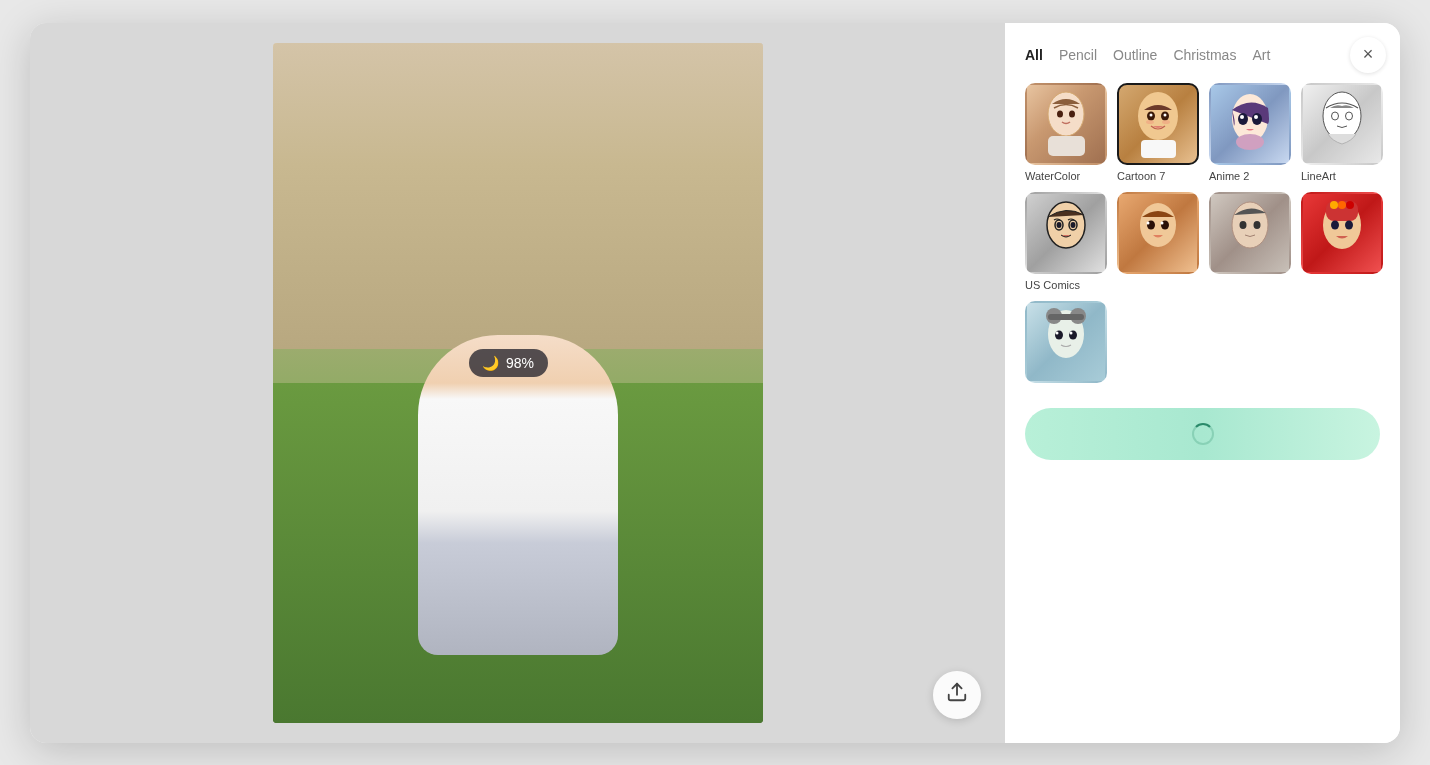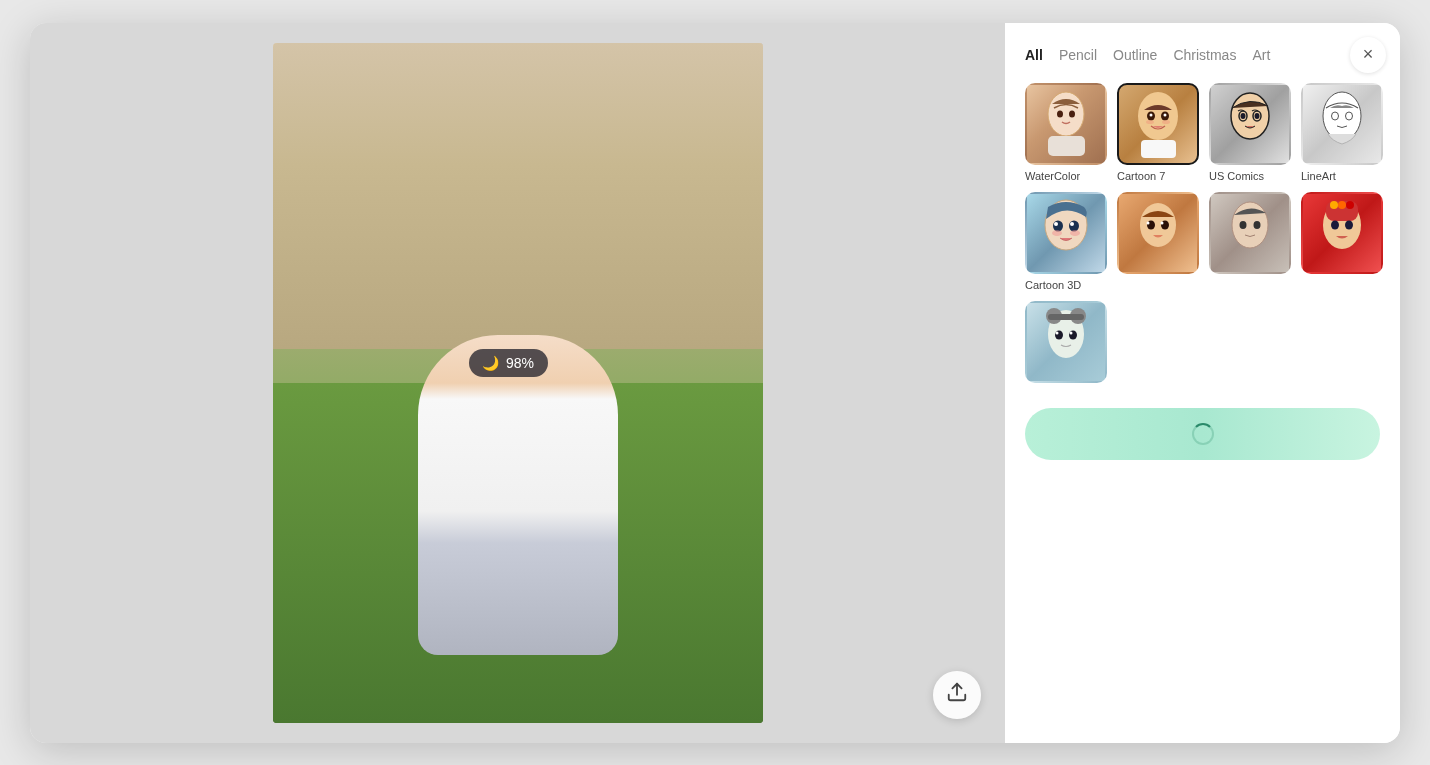--- a/index.html
+++ b/index.html
@@ -329,77 +329,76 @@
               <path d="M25 40 Q32 46 39 40" fill="none" stroke="#c06050" stroke-width="1.2"></path>
               <ellipse cx="24" cy="36" rx="4" ry="2" fill="#f0a080" opacity="0.6"></ellipse>
               <ellipse cx="40" cy="36" rx="4" ry="2" fill="#f0a080" opacity="0.6"></ellipse>
               <rect x="15" y="54" width="35" height="18" rx="4" fill="#f8f8f8"></rect>
             </svg>
           </div>
         </div>
         <span class="style-label">Cartoon 7</span>
       </div>
 
+      <div class="style-item">
+        <div class="style-thumb thumb-anime2">
+          <div class="thumb-face">
+            <svg width="65" height="75" viewBox="0 0 65 75">
+              <ellipse cx="32" cy="32" rx="18" ry="24" fill="#fce8d8"></ellipse>
+              <path d="M14 24 Q32 10 50 22 Q52 36 50 38" fill="#5a3a7a" stroke="none"></path>
+              <path d="M14 24 Q18 36 16 40" fill="#5a3a7a" stroke="none"></path>
+              <ellipse cx="25" cy="33" rx="5" ry="6" fill="#1a1a3a"></ellipse>
+              <ellipse cx="39" cy="33" rx="5" ry="6" fill="#1a1a3a"></ellipse>
+              <circle cx="24" cy="31" r="2" fill="white"></circle>
+              <circle cx="38" cy="31" r="2" fill="white"></circle>
+              <path d="M28 43 Q32 46 36 43" fill="#e07080" stroke="none"></path>
+              <ellipse cx="32" cy="56" rx="14" ry="8" fill="#d0a0c0"></ellipse>
+            </svg>
+          </div>
+        </div>
+        <span class="style-label">Anime 2</span>
+      </div>
+
+      <div class="style-item">
+        <div class="style-thumb thumb-lineart">
+          <div class="thumb-face">
+            <svg width="65" height="75" viewBox="0 0 65 75">
+              <ellipse cx="32" cy="30" rx="19" ry="24" fill="white" stroke="#555" stroke-width="1"></ellipse>
+              <path d="M16 22 Q32 12 48 22" fill="none" stroke="#555" stroke-width="1.2"></path>
+              <path d="M20 22 Q26 18 32 20 Q38 18 44 22" fill="#888" stroke="none"></path>
+              <ellipse cx="25" cy="30" rx="3.5" ry="4" fill="none" stroke="#555" stroke-width="1"></ellipse>
+              <ellipse cx="39" cy="30" rx="3.5" ry="4" fill="none" stroke="#555" stroke-width="1"></ellipse>
+              <path d="M27 40 Q32 43 37 40" fill="none" stroke="#555" stroke-width="1"></path>
+              <path d="M18 48 Q22 55 32 58 Q42 55 46 48" fill="#ddd" stroke="#aaa" stroke-width="0.8"></path>
+            </svg>
+          </div>
+        </div>
+        <span class="style-label">LineArt</span>
+      </div>
 
       <div class="style-item">
         <div class="style-thumb thumb-uscomics">
           <div class="thumb-face">
             <svg width="65" height="75" viewBox="0 0 65 75">
               <ellipse cx="32" cy="30" rx="19" ry="23" fill="#f0d0a8" stroke="#222" stroke-width="1.5"></ellipse>
               <path d="M14 22 Q32 10 50 20" fill="#4a3020" stroke="#222" stroke-width="1"></path>
               <ellipse cx="25" cy="30" rx="4" ry="5" fill="none" stroke="#222" stroke-width="1.5"></ellipse>
               <ellipse cx="25" cy="30" rx="2.5" ry="3" fill="#1a1a2a"></ellipse>
               <ellipse cx="39" cy="30" rx="4" ry="5" fill="none" stroke="#222" stroke-width="1.5"></ellipse>
               <ellipse cx="39" cy="30" rx="2.5" ry="3" fill="#1a1a2a"></ellipse>
               <path d="M27 40 Q32 44 37 40" fill="#d07060" stroke="#222" stroke-width="1"></path>
               <path d="M20 25 Q23 23 26 25" fill="none" stroke="#222" stroke-width="1.2"></path>
               <path d="M34 25 Q37 23 40 25" fill="none" stroke="#222" stroke-width="1.2"></path>
             </svg>
           </div>
         </div>
         <span class="style-label">US Comics</span>
       </div>
 
-      <div class="style-item">
-        <div class="style-thumb thumb-lineart">
-          <div class="thumb-face">
-            <svg width="65" height="75" viewBox="0 0 65 75">
-              <ellipse cx="32" cy="30" rx="19" ry="24" fill="white" stroke="#555" stroke-width="1"></ellipse>
-              <path d="M16 22 Q32 12 48 22" fill="none" stroke="#555" stroke-width="1.2"></path>
-              <path d="M20 22 Q26 18 32 20 Q38 18 44 22" fill="#888" stroke="none"></path>
-              <ellipse cx="25" cy="30" rx="3.5" ry="4" fill="none" stroke="#555" stroke-width="1"></ellipse>
-              <ellipse cx="39" cy="30" rx="3.5" ry="4" fill="none" stroke="#555" stroke-width="1"></ellipse>
-              <path d="M27 40 Q32 43 37 40" fill="none" stroke="#555" stroke-width="1"></path>
-              <path d="M18 48 Q22 55 32 58 Q42 55 46 48" fill="#ddd" stroke="#aaa" stroke-width="0.8"></path>
-            </svg>
-          </div>
-        </div>
-        <span class="style-label">LineArt</span>
-      </div>
-
-
-      <div class="style-item">
-        <div class="style-thumb thumb-cartoon3d">
-          <div class="thumb-face">
-            <svg width="65" height="75" viewBox="0 0 65 75">
-              <ellipse cx="32" cy="30" rx="21" ry="25" fill="#f0d8c0"></ellipse>
-              <ellipse cx="32" cy="30" rx="21" ry="25" fill="none" stroke="#c8a880" stroke-width="1"></ellipse>
-              <path d="M12 24 Q32 8 52 22 Q54 16 50 12 Q32 2 14 12 Z" fill="#4a7090"></path>
-              <ellipse cx="24" cy="31" rx="5" ry="5.5" fill="#1a3050"></ellipse>
-              <ellipse cx="40" cy="31" rx="5" ry="5.5" fill="#1a3050"></ellipse>
-              <circle cx="22" cy="29" r="2" fill="white"></circle>
-              <circle cx="38" cy="29" r="2" fill="white"></circle>
-              <ellipse cx="23" cy="38" rx="5" ry="3" fill="#f09090" opacity="0.5"></ellipse>
-              <ellipse cx="41" cy="38" rx="5" ry="3" fill="#f09090" opacity="0.5"></ellipse>
-              <path d="M26 43 Q32 48 38 43" fill="#e07878" stroke="#c06060" stroke-width="0.8"></path>
-            </svg>
-          </div>
-        </div>
-        <span class="style-label">Cartoon 3D</span>
-      </div>
+
 
       <div class="style-item">
         <div class="style-thumb thumb-extra1">
           <div class="thumb-face">
             <svg width="65" height="75" viewBox="0 0 65 75">
               <ellipse cx="32" cy="30" rx="18" ry="22" fill="#f0c898"></ellipse>
               <path d="M16 22 Q32 10 48 22" fill="#8b4513" stroke="none"></path>
               <ellipse cx="25" cy="30" rx="4" ry="4.5" fill="#2a1008"></ellipse>
               <ellipse cx="39" cy="30" rx="4" ry="4.5" fill="#2a1008"></ellipse>
               <path d="M27 40 Q32 45 37 40" fill="#e08060" stroke="none"></path>

